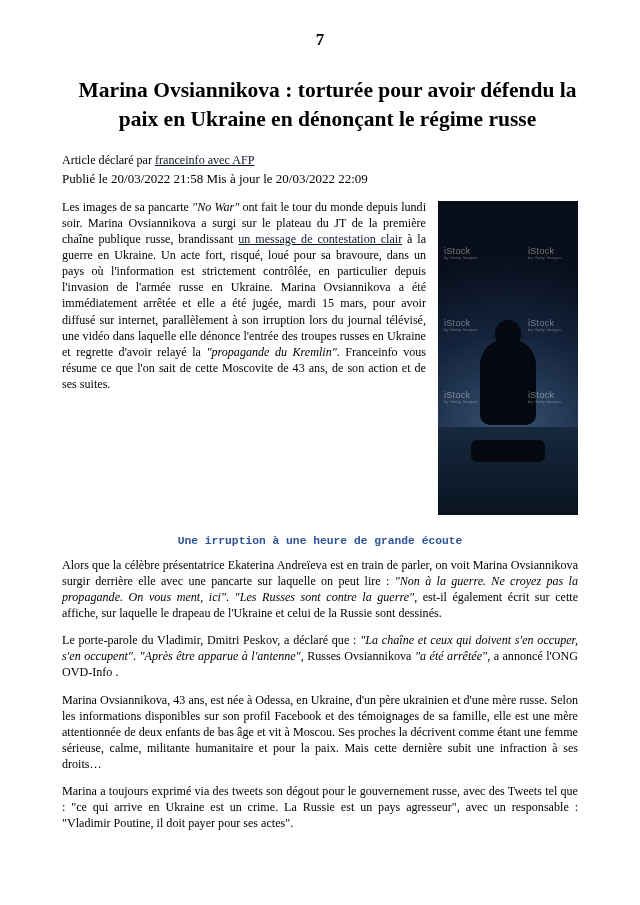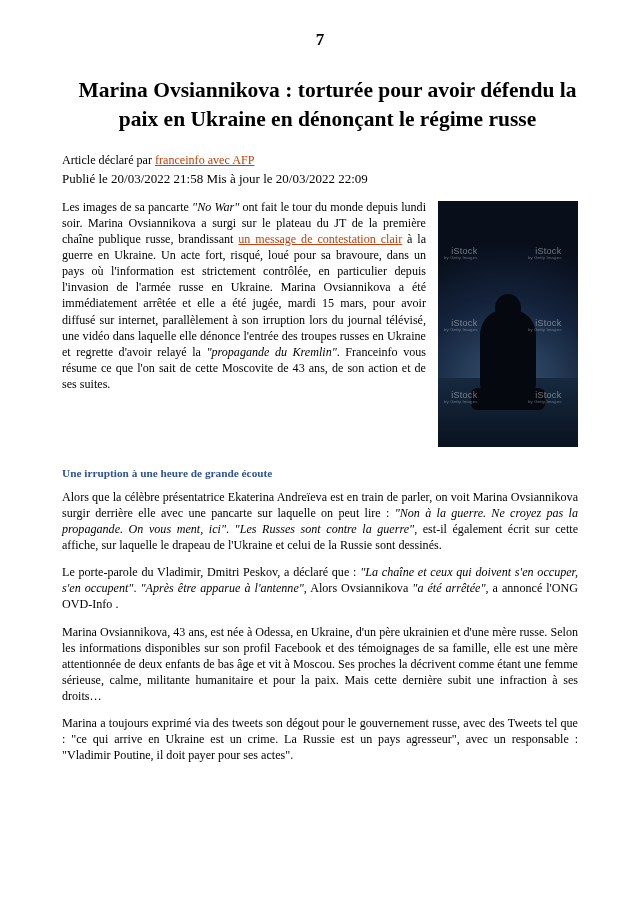--- a/index.html
+++ b/index.html
@@ -50,35 +50,34 @@
     line-height: 1.33;
     margin: 0 0 2px 0;
   }
   .dateline {
     font-family: "Liberation Serif", serif;
     font-size: 13px;
     line-height: 1.33;
     margin: 0 0 12px 0;
   }
   a.link {
-    color: #c2410c;
+    color: #0f172a;
     text-decoration: underline;
   }
   .flow {
     
   }
   .photo {
     float: right;
     width: 140px;
-    height: 246px;
+    height: 314px;
     margin: 2px 0 6px 12px;
     position: relative;
     overflow: hidden;
     background: #0d1b2a;
-    text-align: right;
   }
   .photo .sky {
     position: absolute;
     inset: 0;
     background:
       radial-gradient(circle at 50% 78%, rgba(90,130,170,0.55) 0%, rgba(20,35,60,0.9) 45%, rgba(8,14,26,1) 75%),
       linear-gradient(180deg, #0b1726 0%, #102036 38%, #16283f 62%, #0a1220 100%);
   }
   .photo .floorline {
     position: absolute;
@@ -127,25 +126,26 @@
     line-height: 1.05;
     white-space: nowrap;
   }
   .wm .sub {
     display: block;
     font-size: 4.4px;
     color: rgba(255,255,255,0.34);
     letter-spacing: 0.1px;
   }
   .subhead {
-    font-family: Liberation Serif, serif;
+    font-family: Liberation Mono, monospace;
     font-weight: bold;
     font-size: 11.3px;
     color: #2f5496;
     margin: 14px 0 10px 0;
+    text-align: center;
   }
   .clearfix::after {
     content: "";
     display: block;
     clear: both;
   }
   i, em { font-style: italic; }
 </style>
 </head>
 <body>
@@ -198,21 +198,21 @@
 
   </div>
 
   <h2 class="subhead">Une irruption à une heure de grande écoute</h2>
 
   <p class="body-text">
     <span>Alors que la célèbre présentatrice Ekaterina Andreïeva est en train de parler, on voit Marina Ovsiannikova surgir derrière elle avec une pancarte sur laquelle on peut lire : </span><i>"Non à la guerre. Ne croyez pas la propagande. On vous ment, ici"</i><span>. </span><i>"Les Russes sont contre la guerre"</i><span>, est-il également écrit sur cette affiche, sur laquelle le drapeau de l'Ukraine et celui de la Russie sont dessinés.</span>
   </p>
 
   <p class="body-text">
-    <span>Le porte-parole du Vladimir, Dmitri Peskov, a déclaré que : </span><i>"La chaîne et ceux qui doivent s'en occuper, s'en occupent"</i><span>. </span><i>"Après être apparue à l'antenne"</i><span>, Alors Ovsiannikova </span><i>"a été arrêtée"</i><span>, a annoncé l'ONG OVD-Info .</span>
+    <span>Le porte-parole du Vladimir, Dmitri Peskov, a déclaré que : </span><i>"La chaîne et ceux qui doivent s'en occuper, s'en occupent"</i><span>. </span><i>"Après être apparue à l'antenne"</i><span>, Russes Ovsiannikova </span><i>"a été arrêtée"</i><span>, a annoncé l'ONG OVD-Info .</span>
   </p>
 
 
   <p class="body-text">Marina Ovsiannikova, 43 ans, est née à Odessa, en Ukraine, d'un père ukrainien et d'une mère russe. Selon les informations disponibles sur son profil Facebook et des témoignages de sa famille, elle est une mère attentionnée de deux enfants de bas âge et vit à Moscou. Ses proches la décrivent comme étant une femme sérieuse, calme, militante humanitaire et pour la paix. Mais cette dernière subit une infraction à ses droits…</p>
 
   <p class="body-text">Marina a toujours exprimé via des tweets son dégout pour le gouvernement russe, avec des Tweets tel que : "ce qui arrive en Ukraine est un crime. La Russie est un pays agresseur", avec un responsable : "Vladimir Poutine, il doit payer pour ses actes".</p>
 
 </div>
 
 </body></html>

